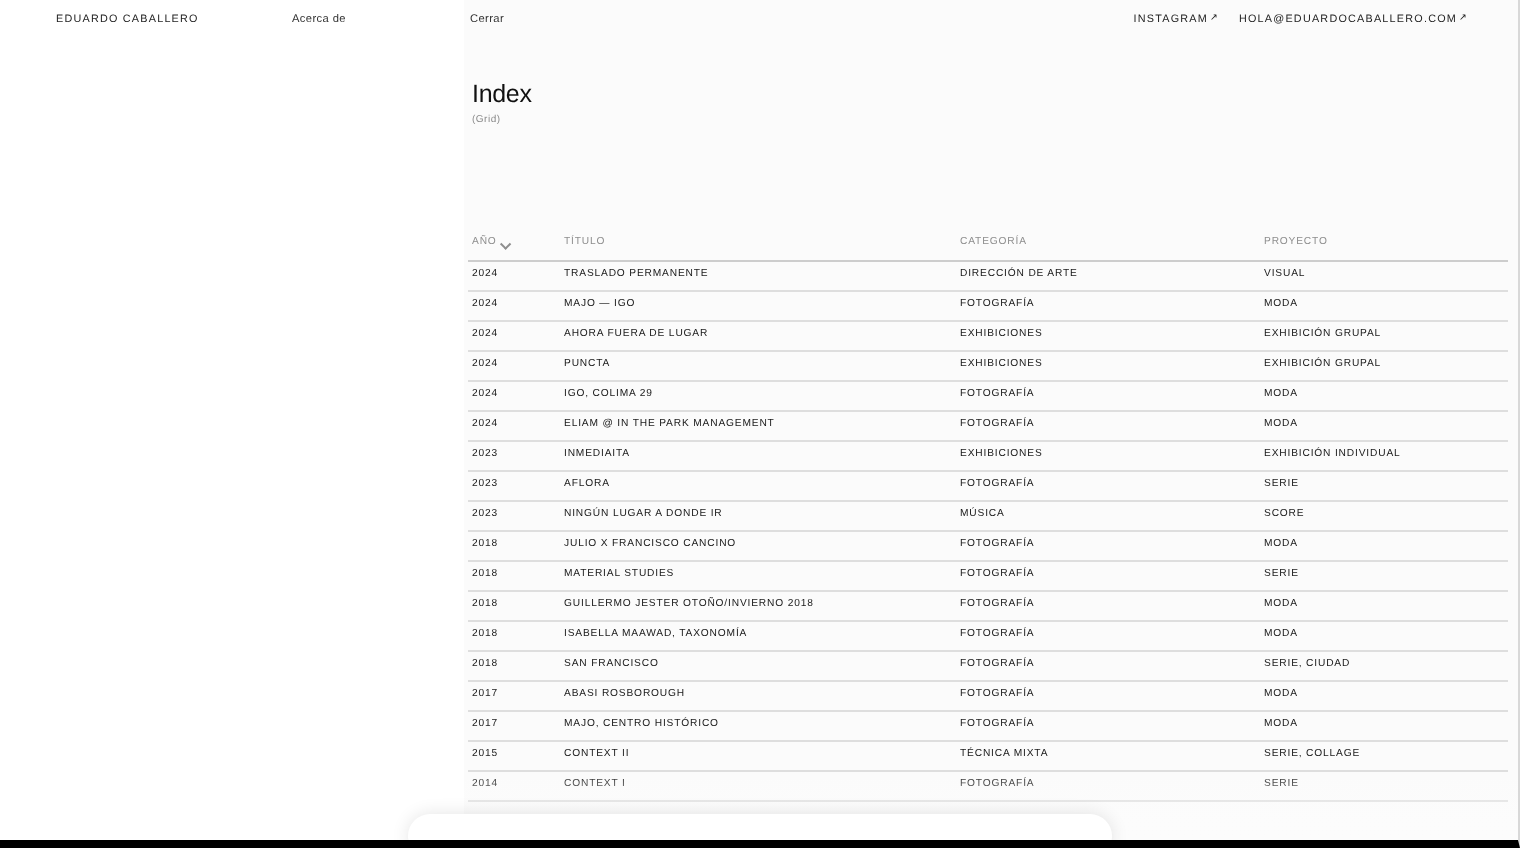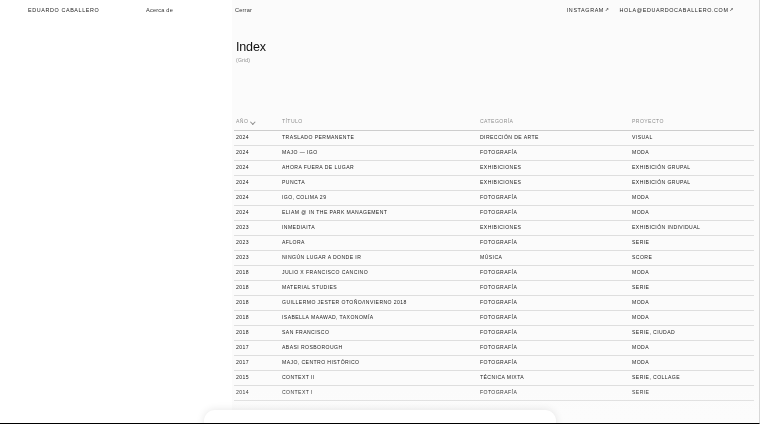--- a/index.html
+++ b/index.html
@@ -16,21 +16,21 @@
     color: #121212;
     -webkit-font-smoothing: antialiased;
   }
 
   #viewport {
     position: relative;
     width: 760px;
     height: 424px;
     background: #ffffff;
     border-right: 1px solid #d8d8d8;
-    border-bottom: 1px solid #000000;
+    border-bottom: 4px solid #000000;
     overflow: hidden;
   }
 
   
   .under-panel {
     position: absolute;
     left: 232px;
     top: 0;
     right: 0;
     bottom: 0;

